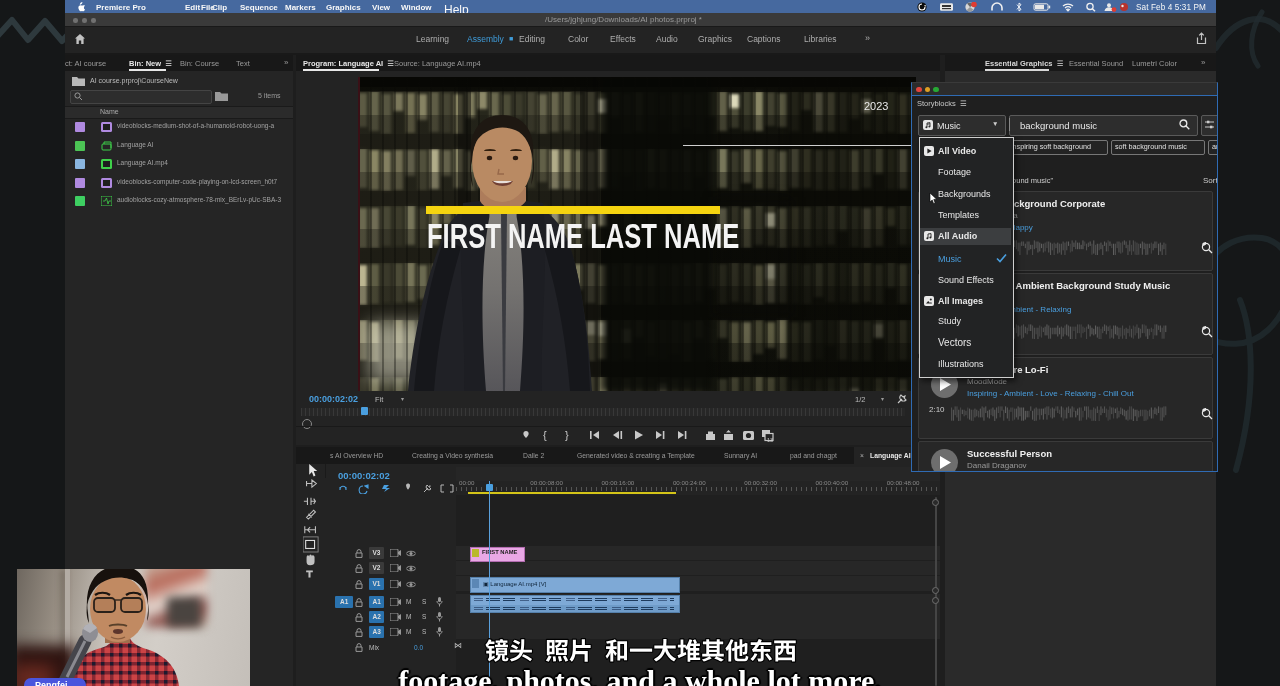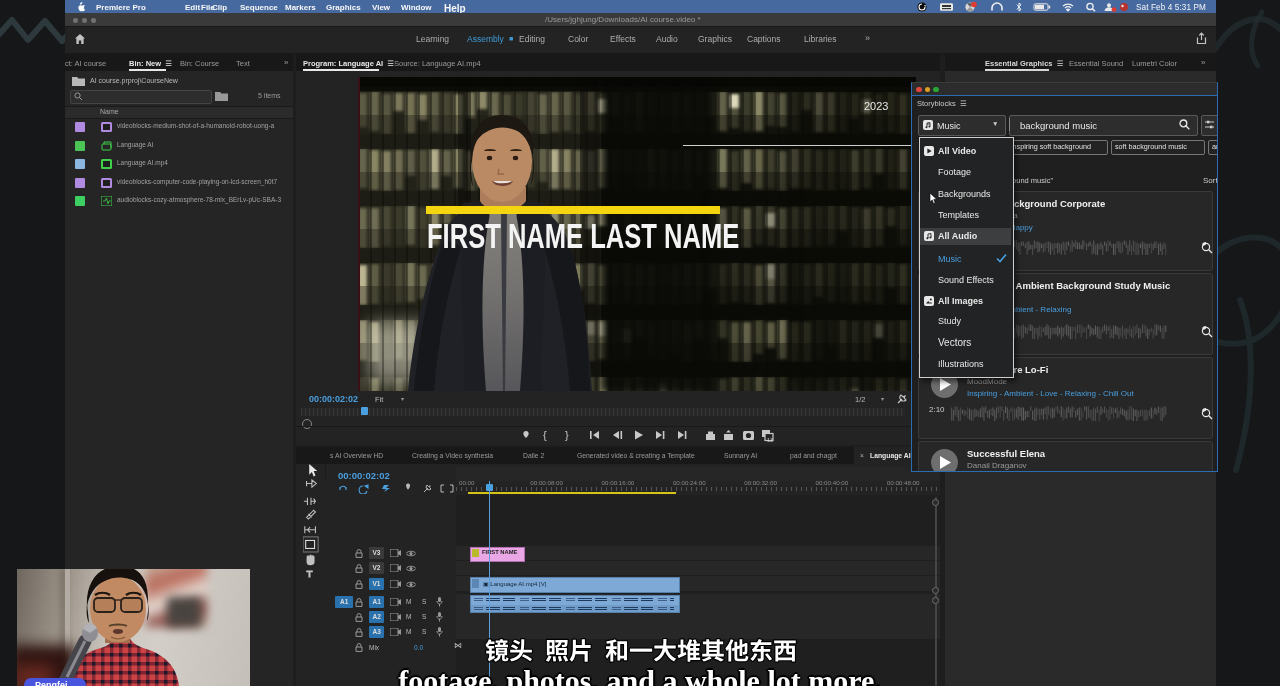--- a/index.html
+++ b/index.html
@@ -20,21 +20,21 @@
     </svg>
 <div class="tx" style="left:31px;top:3.5px;font-size:8px;color:#f8f8f8;font-weight:bold;">Premiere Pro</div>
 <div class="tx" style="left:94px;top:3.5px;font-size:8px;color:#f8f8f8;font-weight:bold;margin-left:42px;">File</div>
 <div class="tx" style="left:120px;top:3.5px;font-size:8px;color:#f8f8f8;font-weight:bold;">Edit</div>
 <div class="tx" style="left:147px;top:3.5px;font-size:8px;color:#f8f8f8;font-weight:bold;">Clip</div>
 <div class="tx" style="left:175px;top:3.5px;font-size:8px;color:#f8f8f8;font-weight:bold;">Sequence</div>
 <div class="tx" style="left:220px;top:3.5px;font-size:8px;color:#f8f8f8;font-weight:bold;">Markers</div>
 <div class="tx" style="left:261px;top:3.5px;font-size:8px;color:#f8f8f8;font-weight:bold;">Graphics</div>
 <div class="tx" style="left:307px;top:3.5px;font-size:8px;color:#f8f8f8;font-weight:bold;">View</div>
 <div class="tx" style="left:336px;top:3.5px;font-size:8px;color:#f8f8f8;font-weight:bold;">Window</div>
-<div class="tx" style="left:379px;top:3.5px;font-size:10px;color:#f8f8f8;font-weight:bold;">Help</div>
+<div class="tx" style="left:379px;top:3.5px;font-size:12px;color:#f8f8f8;font-weight:normal;">Help</div>
 <svg class="ab" style="left:852px;top:2px" width="330" height="10" viewBox="0 0 330 10">
 <circle cx="5" cy="5" r="4.6" fill="#0c0c0c"></circle>
       <path d="M5 2 A3 3 0 1 0 8 5" stroke="#fff" stroke-width="1.1" fill="none"></path>
       <path d="M7 3.6 L8.3 4.9 L8.9 3" fill="#fff"></path>
 <rect x="23" y="1.2" width="13" height="7.6" rx="1.4" fill="#e8e8e8"></rect>
       <rect x="25" y="3" width="9" height="2" fill="#333"></rect>
       <rect x="25" y="6" width="9" height="1.2" fill="#333"></rect>
 <circle cx="53" cy="5" r="4.6" fill="#d8d8d8"></circle>
       <path d="M53 5 L50 1.5 A4.6 4.6 0 0 1 56.5 2.8 Z" fill="#666"></path>
       <path d="M53 5 L56.5 7.8 A4.6 4.6 0 0 1 49.5 8.2 Z" fill="#999"></path>
@@ -51,21 +51,21 @@
       <path d="M187.5 9 A4.6 4.6 0 0 1 196.5 9 Z" fill="#e8e8e8"></path>
       <circle cx="197" cy="7.6" r="2.4" fill="#e03c31"></circle>
 <circle cx="207" cy="5" r="4" fill="#b8322c"></circle>
       <circle cx="205.5" cy="4" r="1.2" fill="#e8e8e8"></circle>
 </svg>
 <div class="tx" style="left:1071px;top:3.5px;font-size:8.2px;color:#f6f6f6;font-weight:normal;letter-spacing:.1px">Sat Feb 4  5:31 PM</div>
 <div class="ab" style="left:0px;top:13px;width:1151px;height:13px;background:#3a3a3a;border-bottom:1px solid #191919"></div>
 <div class="ab" style="left:8px;top:18px;width:4.5px;height:4.5px;background:#717171;border-radius:50%"></div>
 <div class="ab" style="left:17px;top:18px;width:4.5px;height:4.5px;background:#717171;border-radius:50%"></div>
 <div class="ab" style="left:26px;top:18px;width:4.5px;height:4.5px;background:#717171;border-radius:50%"></div>
-<div class="tx" style="left:480px;top:16px;font-size:8px;color:#999;font-weight:normal;">/Users/jghjung/Downloads/AI course.video *</div>
+<div class="tx" style="left:480px;top:16px;font-size:8px;color:#999;font-weight:normal;">/Users/jghjung/Downloads/AI photos.prproj *</div>
 <div class="ab" style="left:0px;top:27px;width:1151px;height:26px;background:#232323;border-bottom:2px solid #191919"></div>
 <svg class="ab" style="left:9px;top:33px" width="12" height="12" viewBox="0 0 12 12">
       <path d="M6 1 L11 5.6 L9.6 5.6 L9.6 11 L7.2 11 L7.2 7.4 L4.8 7.4 L4.8 11 L2.4 11 L2.4 5.6 L1 5.6 Z" fill="#c2c2c2"></path>
     </svg>
 <div class="tx" style="left:351px;top:35px;font-size:8.5px;color:#adadad;font-weight:normal;">Learning</div>
 <div class="tx" style="left:402px;top:35px;font-size:8.5px;color:#3f9bd8;font-weight:normal;">Assembly</div>
 <div class="tx" style="left:454px;top:35px;font-size:8.5px;color:#adadad;font-weight:normal;">Editing</div>
 <div class="tx" style="left:503px;top:35px;font-size:8.5px;color:#adadad;font-weight:normal;">Color</div>
 <div class="tx" style="left:545px;top:35px;font-size:8.5px;color:#adadad;font-weight:normal;">Effects</div>
 <div class="tx" style="left:591px;top:35px;font-size:8.5px;color:#adadad;font-weight:normal;">Audio</div>
@@ -1147,21 +1147,21 @@
     <svg class="ab" style="left:288px;top:324px" width="13" height="13" viewBox="0 0 13 13">
       <circle cx="6" cy="6" r="3.6" stroke="#e8e8e8" stroke-width="1.2" fill="none"></circle>
       <path d="M8.8 8.8 L12 12" stroke="#e8e8e8" stroke-width="1.3"></path>
       <path d="M2 3 A4.5 4.5 0 0 1 6 1 L6 3.5 L3.5 5" fill="#e8e8e8" stroke="none"></path>
     </svg>
     <div class="ab" style="left:6px;top:358px;width:293px;height:60px;background:#272727;border:1px solid #3a3a3a;border-radius:2px"></div>
     <div class="ab" style="left:19px;top:366px;width:27px;height:27px;border-radius:50%;background:#6e6e6e"></div>
     <svg class="ab" style="left:28px;top:373px" width="11" height="13" viewBox="0 0 11 13">
       <path d="M0 0 L11 6.5 L0 13 Z" fill="#fff"></path>
     </svg>
-    <div class="tx" style="left:55px;top:366px;font-size:9.5px;color:#f0f0f0;font-weight:normal;"><b>Successful Elena</b></div>
+    <div class="tx" style="left:55px;top:366px;font-size:9.5px;color:#f0f0f0;font-weight:normal;"><b>Successful Person</b></div>
     <div class="tx" style="left:55px;top:379px;font-size:8px;color:#9a9a9a;font-weight:normal;">Danail Draganov</div>
     <div class="ab" style="left:7px;top:54px;width:93px;height:239px;background:#222324;border:1px solid #cfcfcf;box-shadow:2px 3px 6px rgba(0,0,0,.6)"></div>
     <div class="ab" style="left:8px;top:145px;width:91px;height:17px;background:#3c3e40"></div>
     <div class="tx" style="left:26px;top:63.5px;font-size:9px;color:#e8e8e8;font-weight:normal;"><b>All Video</b></div>
     <svg class="ab" style="left:12px;top:63px" width="10" height="10" viewBox="0 0 10 10">
       <rect width="10" height="10" rx="2" fill="#e8e8e8"></rect>
       <path d="M3.4 2.6 L7.6 5 L3.4 7.4 Z" fill="#222"></path>
     </svg>
     <div class="tx" style="left:26px;top:84.5px;font-size:9px;color:#e8e8e8;font-weight:normal;">Footage</div>
     <div class="tx" style="left:26px;top:106.5px;font-size:9px;color:#e8e8e8;font-weight:normal;">Backgrounds</div>

